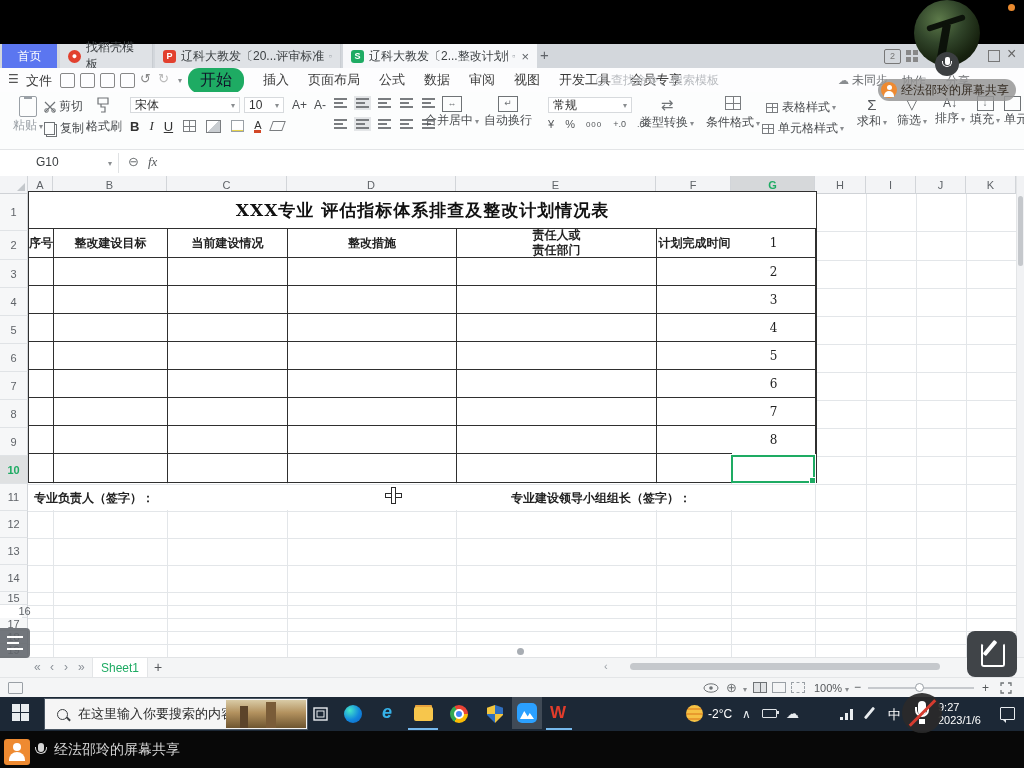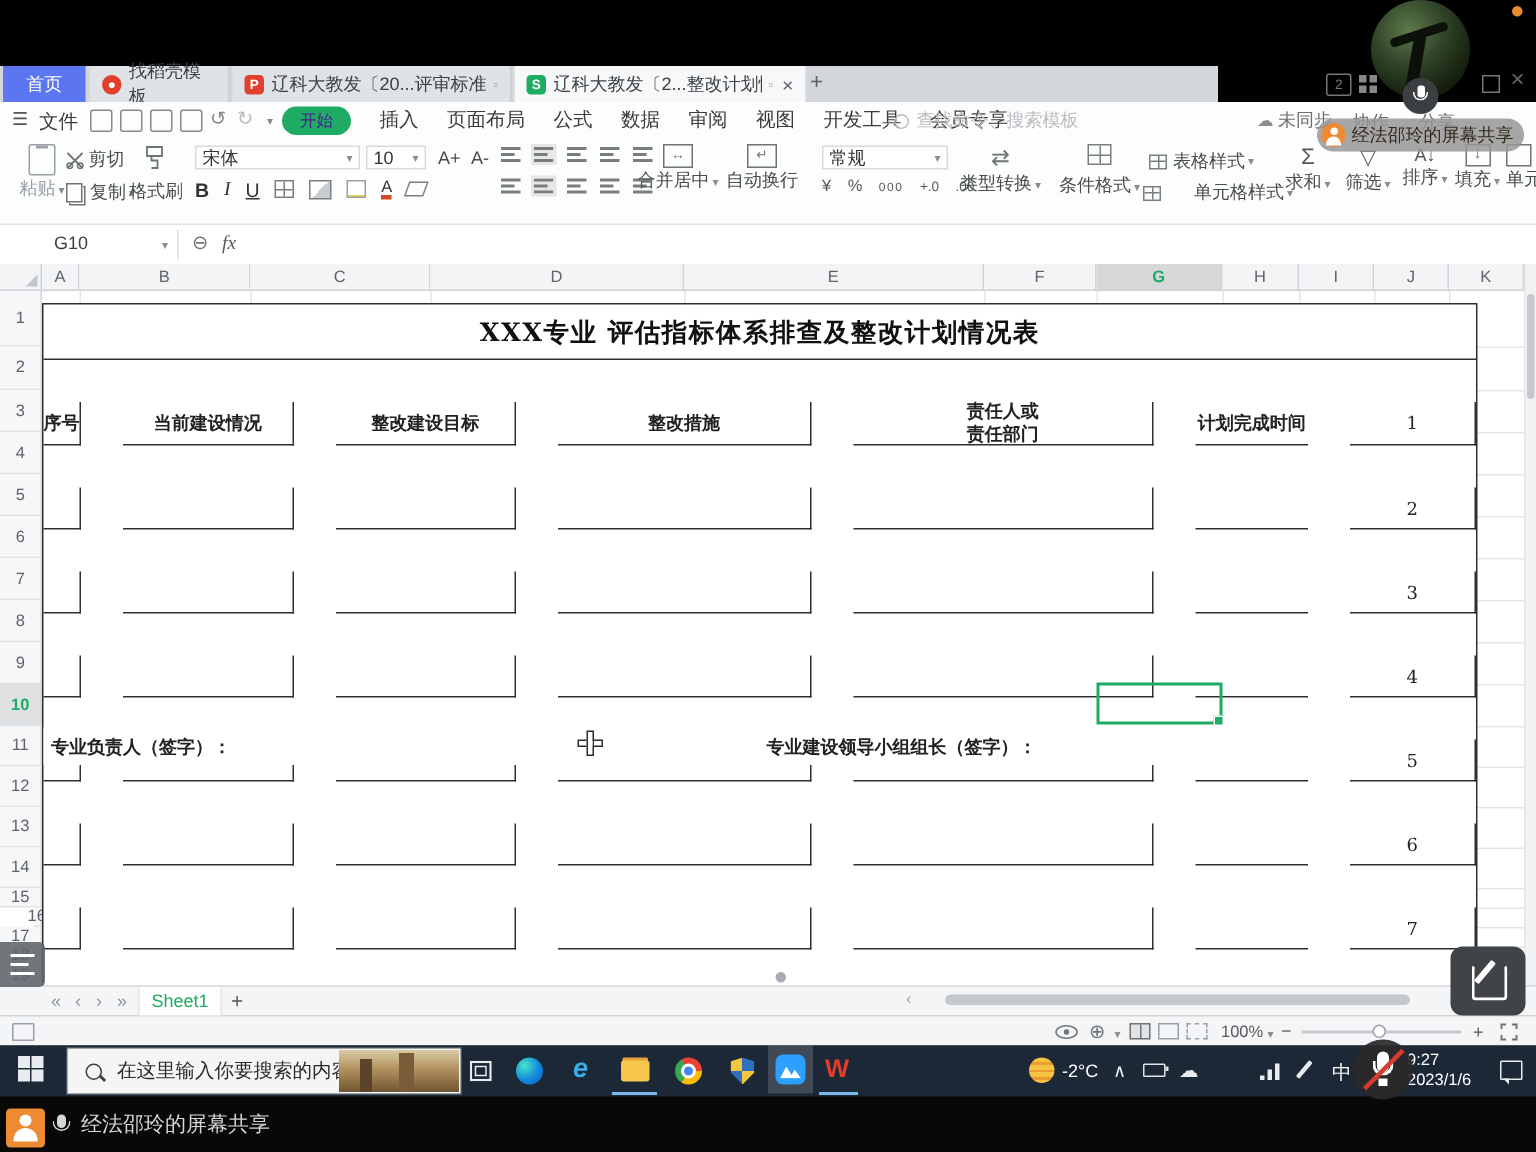--- a/index.html
+++ b/index.html
@@ -1,31 +1,31 @@
 <!DOCTYPE html>
 <html><head>
 <meta charset="utf-8">
 <style>
   html,body{margin:0;padding:0;background:#000;}
   #stage{position:relative;width:1024px;height:768px;background:#000;overflow:hidden;
          font-family:"Liberation Sans","DejaVu Sans",sans-serif;-webkit-font-smoothing:antialiased;}
   .abs{position:absolute;}
   .flex{display:flex;align-items:center;}
   
-  .tabbar{left:0;top:44px;width:812px;height:24px;background:#d3d7dc;}
+  .tabbar{left:0;top:44px;width:1024px;height:24px;background:#d3d7dc;}
   .tab{height:24px;display:flex;align-items:center;font-size:12px;color:#3c4043;padding:0 8px;box-sizing:border-box;}
   .tab.inactive{background:#dfe2e6;border-right:1px solid #c9cdd2;}
   .tab.active{background:#f7f8fa;}
   .tab.home{background:#5b76f0;color:#fff;justify-content:center;}
   .tabicon{width:13px;height:13px;border-radius:3px;margin-right:5px;color:#fff;font-size:9px;font-weight:bold;
            display:flex;align-items:center;justify-content:center;flex:0 0 13px;}
   
   .menubar{left:0;top:68px;width:1024px;height:24px;background:#fdfdfe;}
   .menuitem{font-size:13px;color:#3b3b3b;white-space:nowrap;}
-  .pill{background:#1eab63;color:#4c1d95;border-radius:11px;padding:2px 12px;font-size:11px;}
+  .pill{background:#1eab63;color:#0f172a;border-radius:11px;padding:2px 12px;font-size:16px;}
   .qaicon{width:13px;height:13px;border:1px solid #888;border-radius:2px;display:inline-block;}
   
   .ribbon{left:0;top:92px;width:1024px;height:57px;background:#fcfdfd;border-bottom:1px solid #e3e5e7;}
   .rlabel{font-size:12px;color:#4a4d50;white-space:nowrap;}
   .caret{font-size:8px;color:#8a8d90;margin-left:2px;}
   .rsep{position:absolute;top:98px;width:1px;height:42px;background:#e6e8ea;}
   .dropbox{border:1px solid #d7dadd;background:#fff;font-size:12px;color:#333;display:flex;align-items:center;
            justify-content:space-between;padding:0 4px;box-sizing:border-box;height:16px;text-align:center;}
   .alico{width:13px;height:10px;display:inline-block;background:
          linear-gradient(#7a7d80,#7a7d80) 0 0/13px 2px no-repeat,
@@ -223,21 +223,21 @@
       <span class="gridico" style="width:16px;height:14px;"></span>
       <div class="rlabel"><span>条件格式</span><span class="caret">▾</span></div>
     </div>
     <div class="abs flex" style="left:766px;top:7px;">
       <span class="gridico" style="width:12px;height:10px;"></span>
       <span class="rlabel" style="margin-left:4px;">表格样式</span>
         <span class="caret">▾</span>
     </div>
     <div class="abs flex" style="left:762px;top:28px;">
       <span class="gridico" style="width:12px;height:10px;"></span>
-      <span class="rlabel" style="margin-left:22px;">单元格样式</span>
+      <span class="rlabel" style="margin-left:4px;">单元格样式</span>
         <span class="caret">▾</span>
     </div>
     <div class="rsep" style="left:848px;"></div>
 
     <div class="abs" style="left:854px;top:4px;width:36px;text-align:center;">
       <div style="font-size:15px;color:#55585b;">Σ</div>
       <div class="rlabel"><span>求和</span><span class="caret">▾</span></div>
     </div>
     <div class="abs" style="left:894px;top:4px;width:36px;text-align:center;">
       <div style="font-size:14px;color:#55585b;">▽</div>
@@ -332,25 +332,25 @@
     <div class="hline" style="top:308px;"></div>
     <div class="hline" style="top:335px;"></div>
     <div class="hline" style="top:362px;"></div>
     <div class="hline" style="top:389px;"></div>
     <div class="hline" style="top:416px;"></div>
     <div class="hline" style="top:429px;"></div>
     <div class="hline" style="top:442px;"></div>
     <div class="hline" style="top:455px;"></div>
     <div class="hline" style="top:468px;"></div>
 
-    <div class="tbl" style="top:26px;gap:28px;">
+    <div class="tbl" style="top:15px;">
       <div class="title">XXX专业  评估指标体系排查及整改计划情况表</div>
       <div class="tc thead">序号</div>
+      <div class="tc thead">整改建设目标</div>
       <div class="tc thead">当前建设情况</div>
-      <div class="tc thead">整改建设目标</div>
       <div class="tc thead">整改措施</div>
       <div class="tc thead">
           <span style="display:inline-block;width:52px;line-height:1.25;">责任人或责任部门</span>
         </div>
       <div class="tc thead last">计划完成时间</div>
 
       <div class="tc">1</div>
       <div class="tc"></div>
         <div class="tc"></div>
         <div class="tc"></div>

